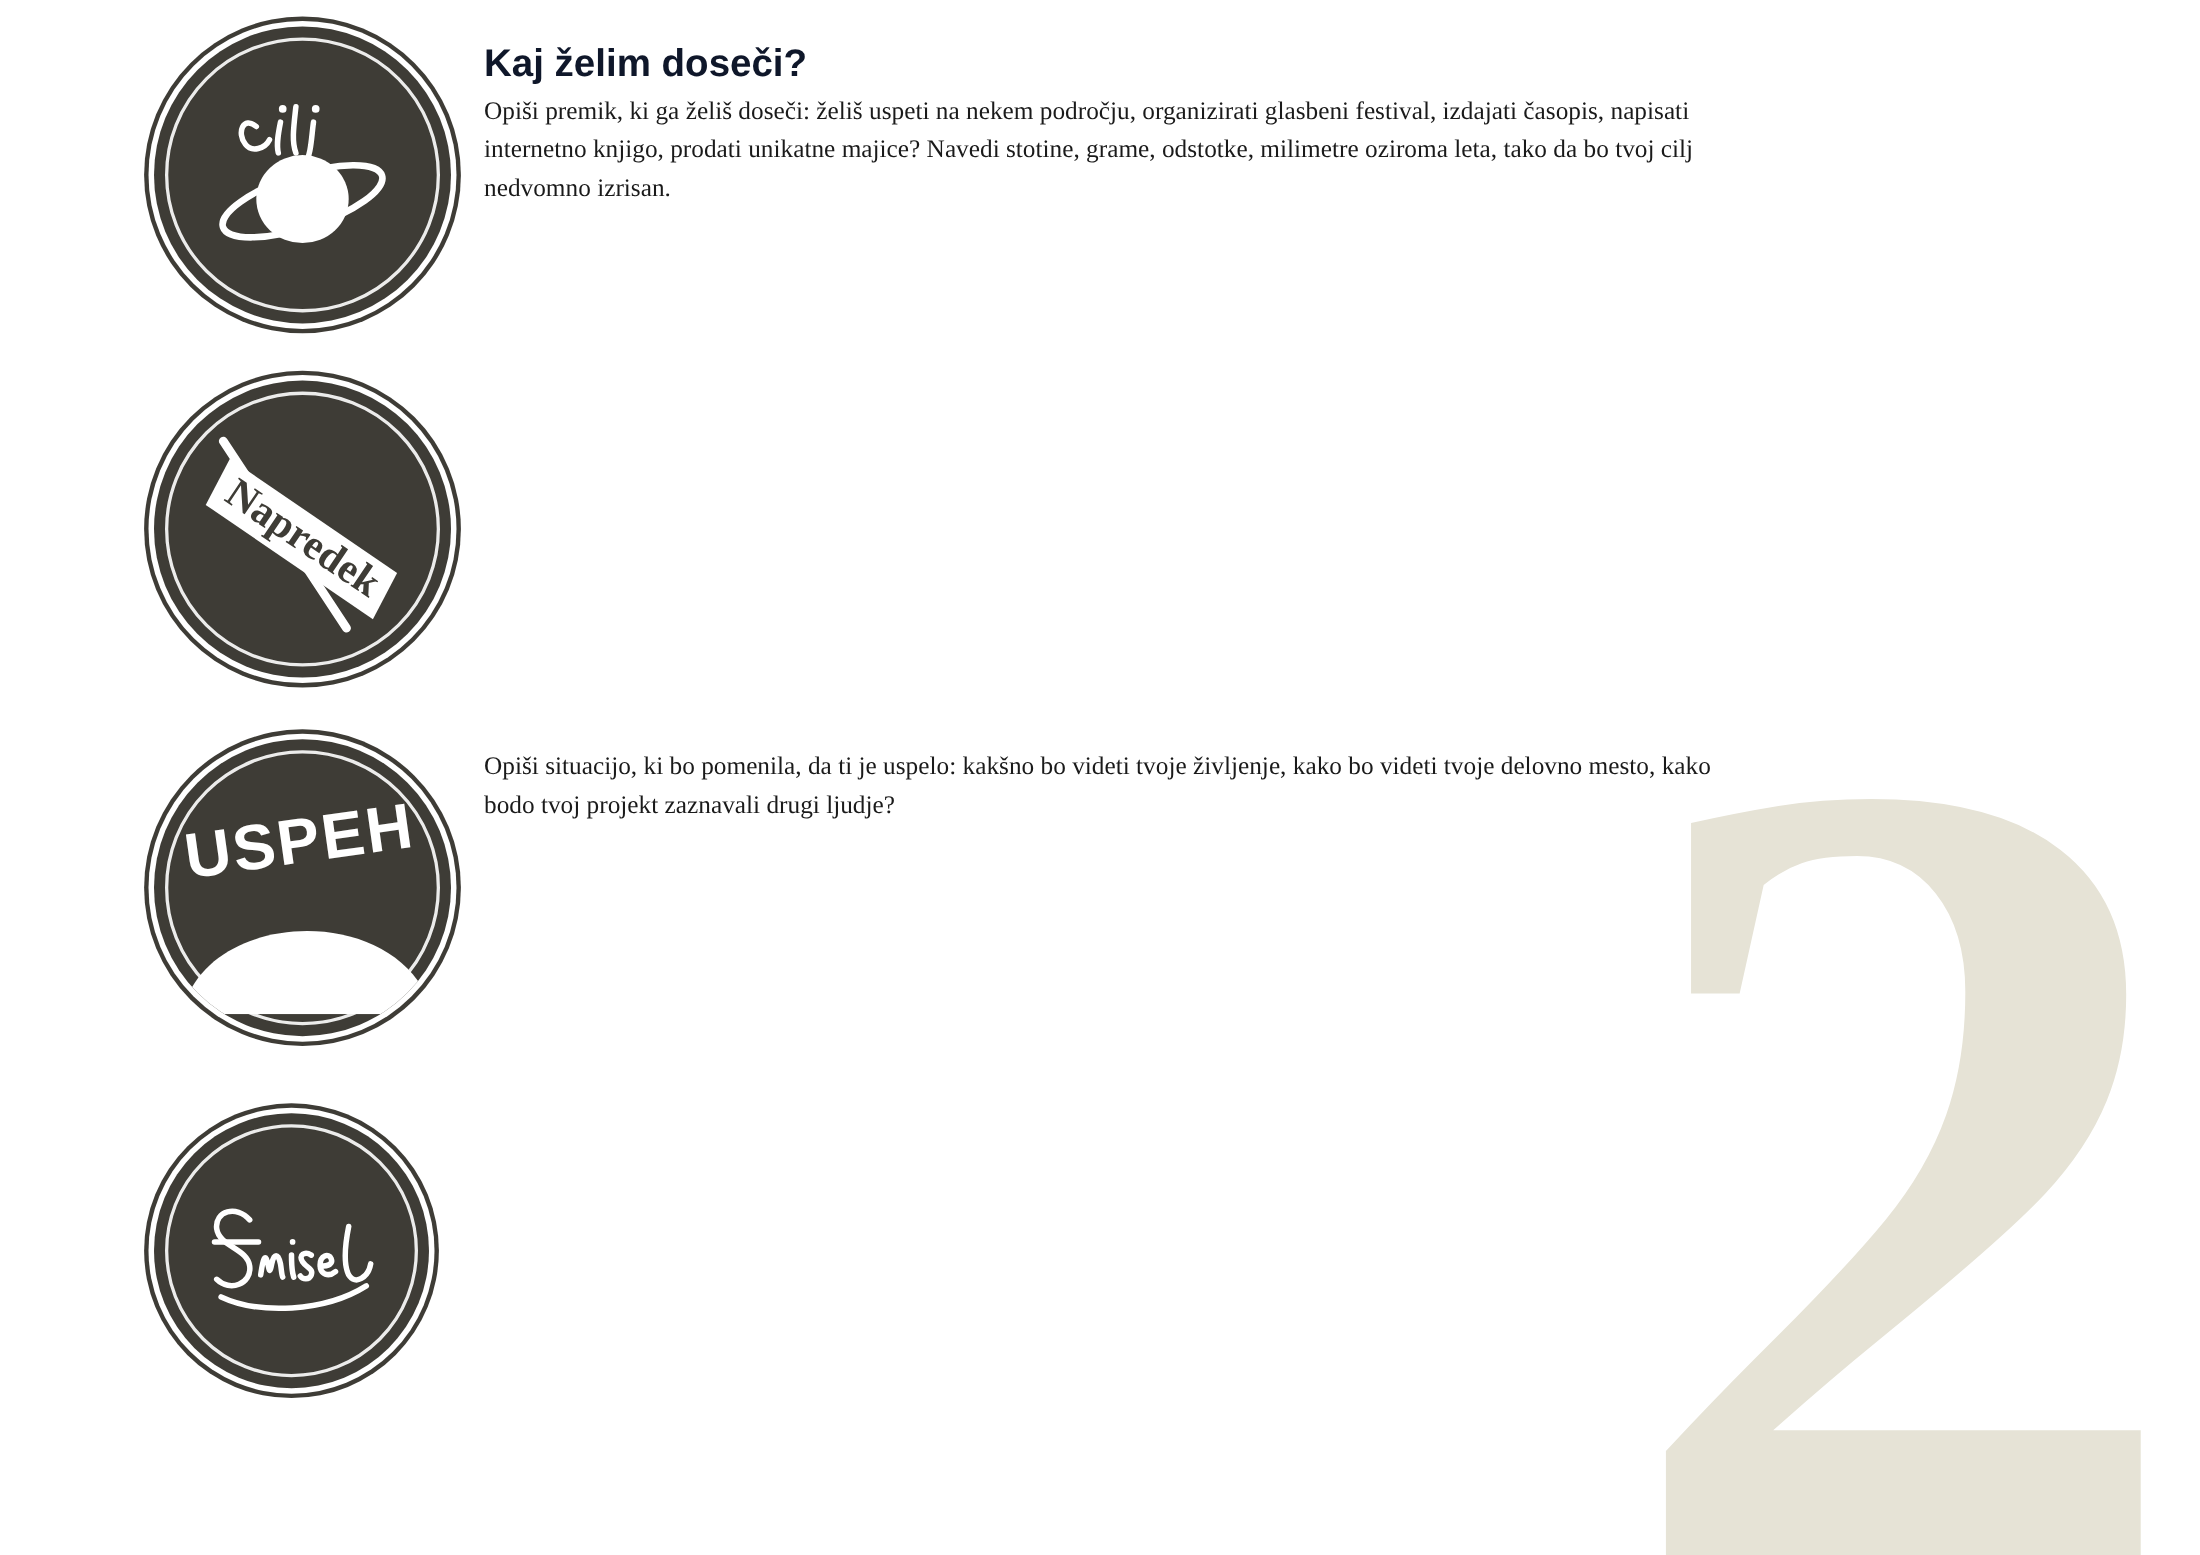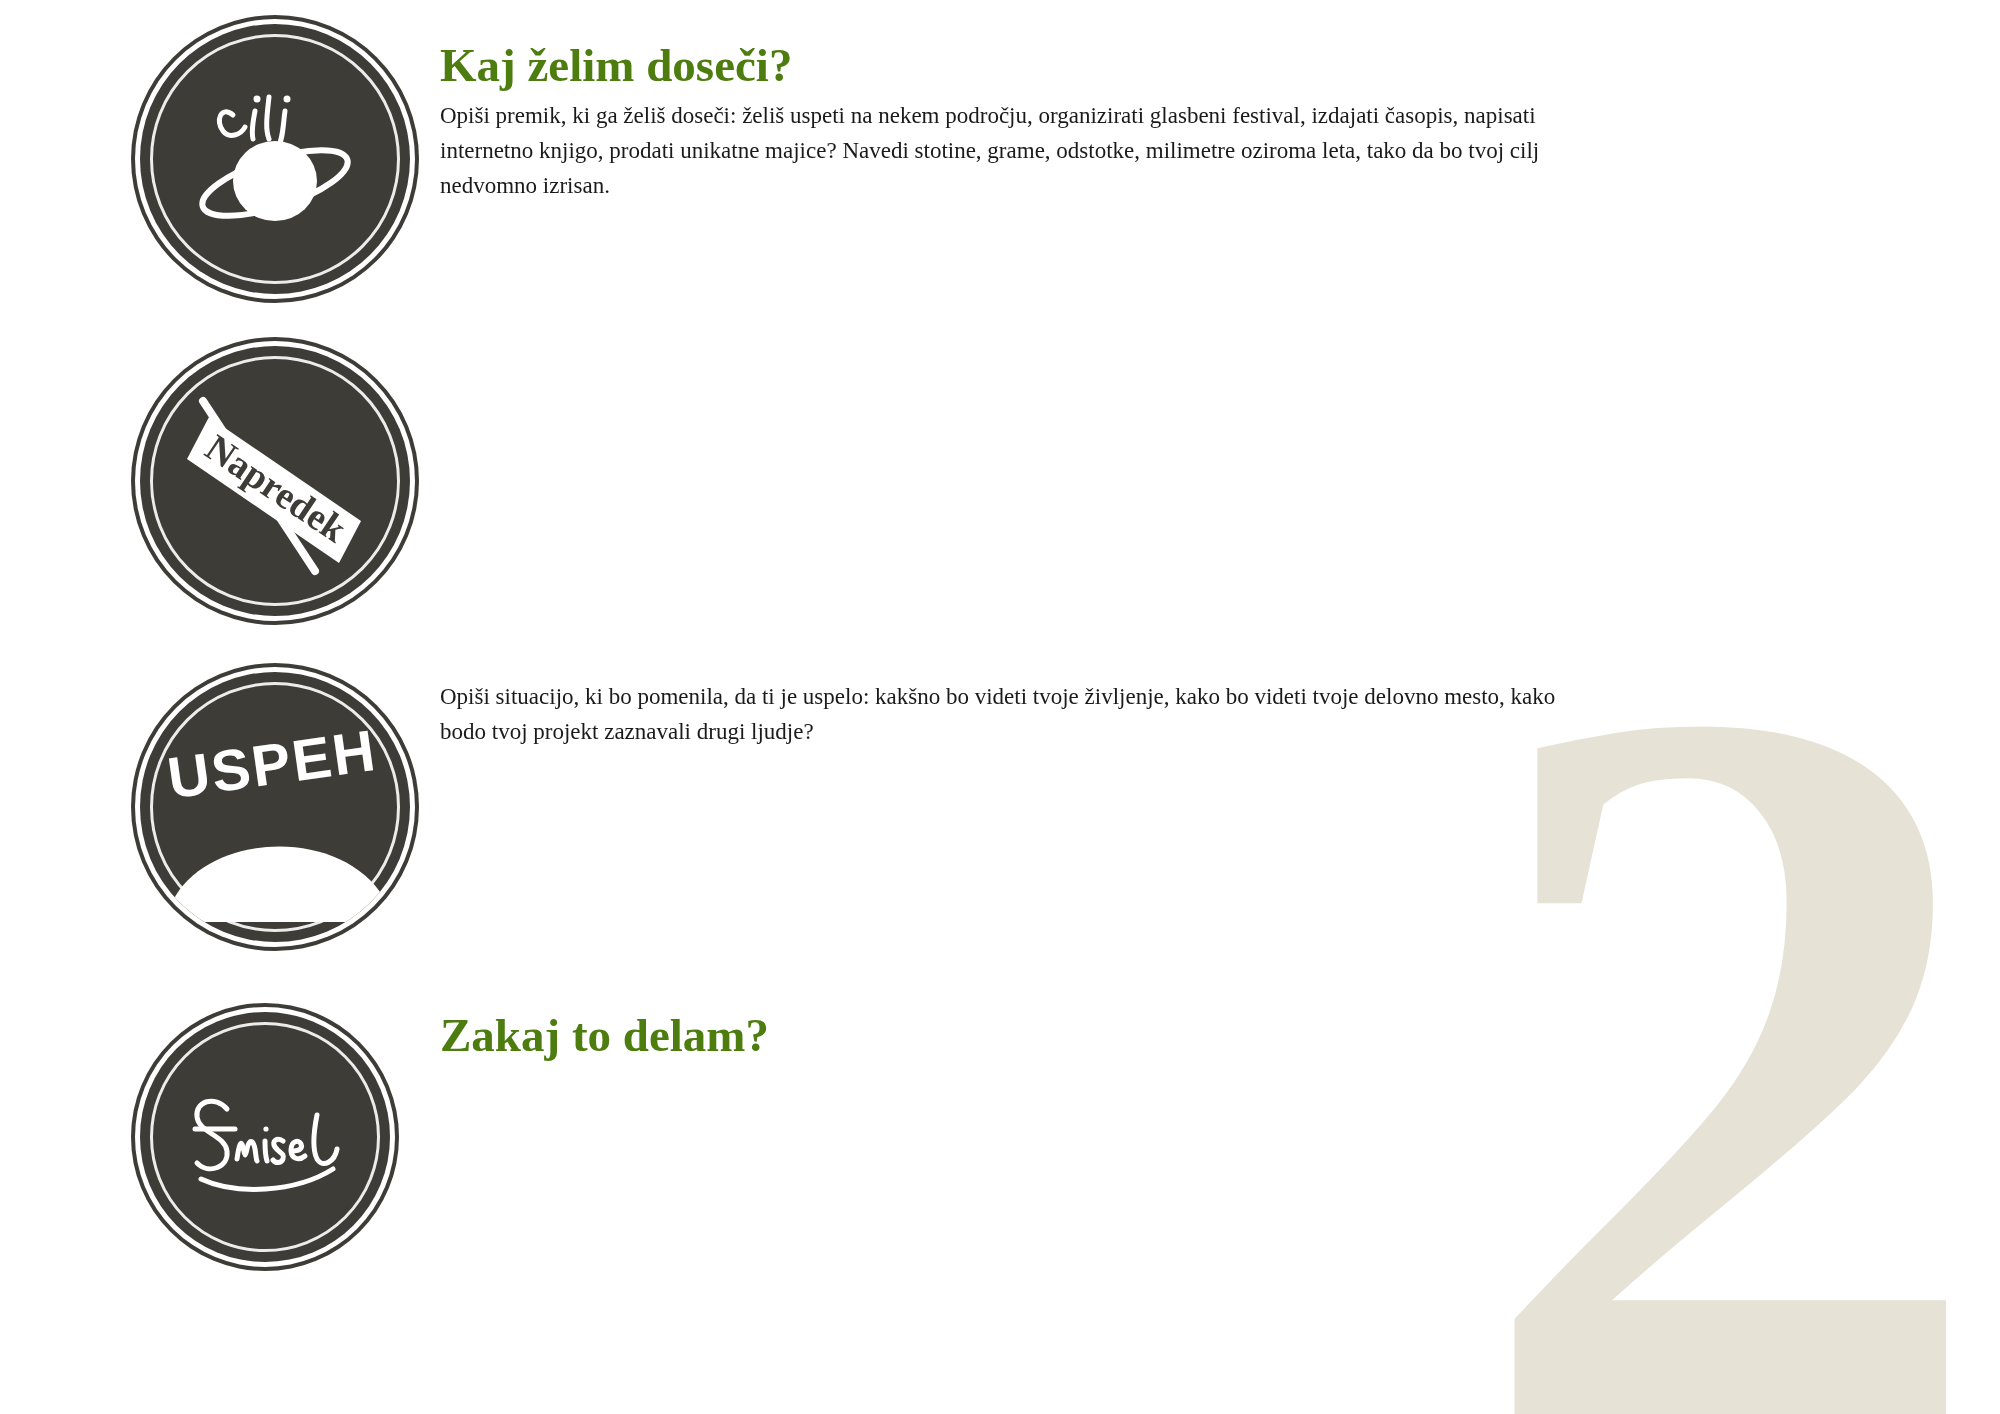--- a/index.html
+++ b/index.html
@@ -81,25 +81,25 @@
   }
 
   .text-col {
     flex: 1 1 auto;
     max-width: 1130px;
     padding-top: 18px;
   }
 
   .q-title {
     font-weight: bold;
-    font-size: 47px;
+    font-size: 35px;
     line-height: 1.25;
-    color: #4d7c0f;
+    color: #0f172a;
     margin: 0 0 4px 0;
-    font-family: Liberation Serif, serif;
+    font-family: Liberation Sans, sans-serif;
   }
 
   .q-body {
     font-size: 23px;
     line-height: 1.52;
     color: #1a1a1a;
     margin: 0;
     font-family: "Liberation Serif", serif;
   }
 
@@ -203,17 +203,16 @@
             <path d="M 126 114 C 134 114, 138 112, 136 107 C 134 102, 126 104, 126 113 C 126 122, 134 124, 140 119"></path>
 
             <path d="M 152 78 C 148 98, 148 114, 152 122 C 158 132, 170 124, 172 112"></path>
 
             <path d="M 36 142 C 70 158, 130 156, 168 132"></path>
           </g>
         </svg>
       </div>
     </div>
     <div class="text-col">
-      <p class="q-title">Zakaj to delam?</p>
     </div>
   </div>
 
 </div>
 
 </body></html>

